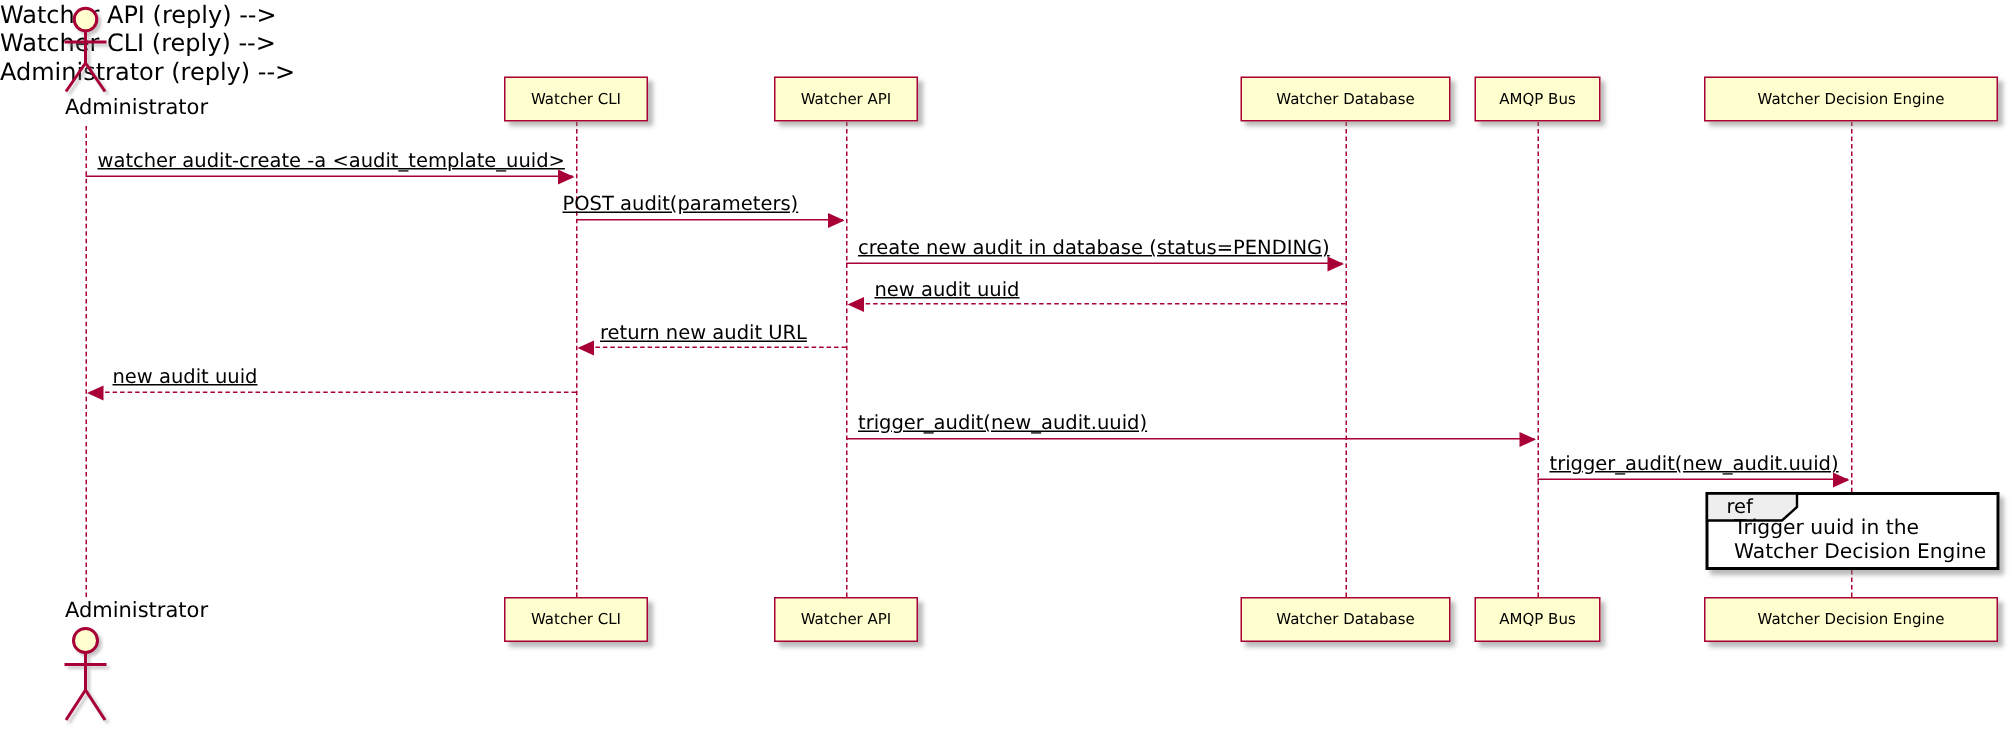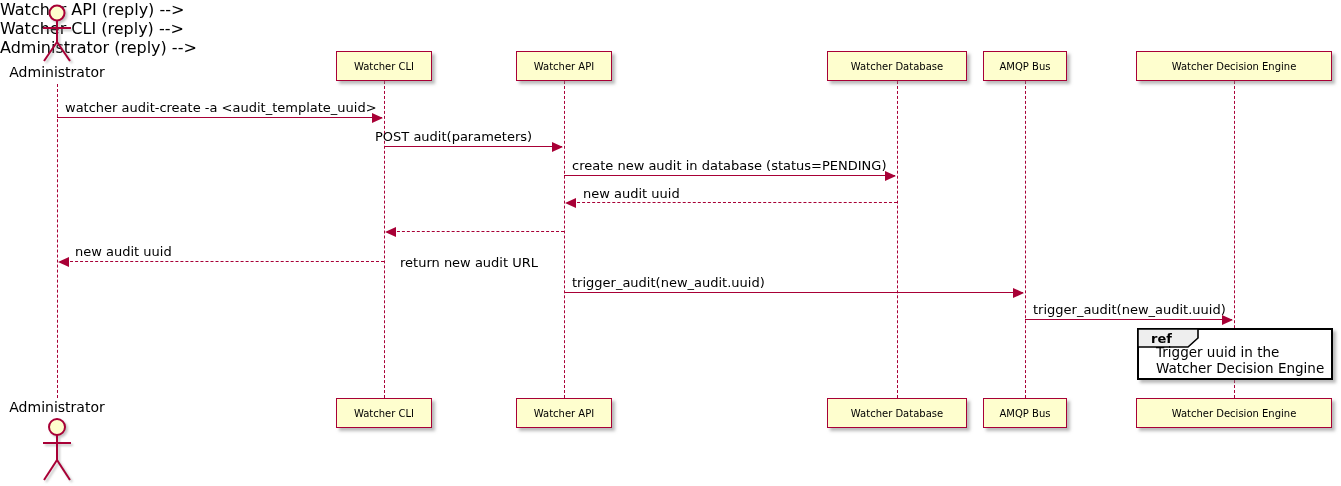--- a/index.html
+++ b/index.html
@@ -19,40 +19,41 @@
     display:flex;align-items:center;justify-content:center;
     font-size:10px;white-space:nowrap;box-sizing:border-box;
   }
   .lifeline{
     position:absolute;width:0;
     border-left:1px dashed #A80036;
   }
   .actor-label{
     position:absolute;font-size:14px;white-space:nowrap;
     transform:translateX(-50%);
+    margin-left:34px;
   }
   .actor-svg{position:absolute;filter:drop-shadow(2px 2px 1px rgba(140,140,140,.5));}
   .msg-label{
-    position:absolute;font-size:13px;white-space:nowrap;
+    position:absolute;font-size:13px;white-space:nowrap;text-decoration:underline;
   }
   .msg-line{position:absolute;height:0;}
   .msg-line.solid{border-top:1.6px solid #A80036;}
   .msg-line.dashed{border-top:1.2px dashed #A80036;}
   .arrowhead{position:absolute;width:0;height:0;border-top:5px solid transparent;border-bottom:5px solid transparent;}
   .arrowhead.right{border-left:11px solid #A80036;}
   .arrowhead.left{border-right:11px solid #A80036;}
   .ref-box{
     position:absolute;left:1137px;top:328px;width:192px;height:48px;
     background:#ffffff;border:2px solid #000;
     box-shadow:3px 3px 3px rgba(130,130,130,.55);
   }
   .ref-tab{position:absolute;left:-2px;top:-2px;}
   .ref-tab-label{
     position:absolute;left:12px;top:1px;
-    font-size:13px;font-weight:bold;
+    font-size:13px;font-weight:normal;
   }
   .ref-text{
     position:absolute;left:17px;top:14px;
     font-size:13.5px;line-height:16px;white-space:nowrap;
   }
 </style>
 </head>
 <body>
 
 <div id="canvas">
@@ -116,21 +117,21 @@
 
    Watcher API (reply) --&gt;
   <div>
     <div class="msg-label" style="left:583px;top:186px;">new audit uuid</div>
     <div class="msg-line dashed" style="left:567px;top:202px;width:330px;"></div>
     <div class="arrowhead left" style="left:565px;top:198px;"></div>
   </div>
 
    Watcher CLI (reply) --&gt;
   <div>
-    <div class="msg-label" style="left:400px;top:215px;margin-top:40px;">return new audit URL</div>
+    <div class="msg-label" style="left:400px;top:215px;">return new audit URL</div>
     <div class="msg-line dashed" style="left:387px;top:231px;width:177px;"></div>
     <div class="arrowhead left" style="left:385px;top:227px;"></div>
   </div>
 
    Administrator (reply) --&gt;
   <div>
     <div class="msg-label" style="left:75px;top:244px;">new audit uuid</div>
     <div class="msg-line dashed" style="left:60px;top:261px;width:324px;"></div>
     <div class="arrowhead left" style="left:58px;top:257px;"></div>
   </div>

